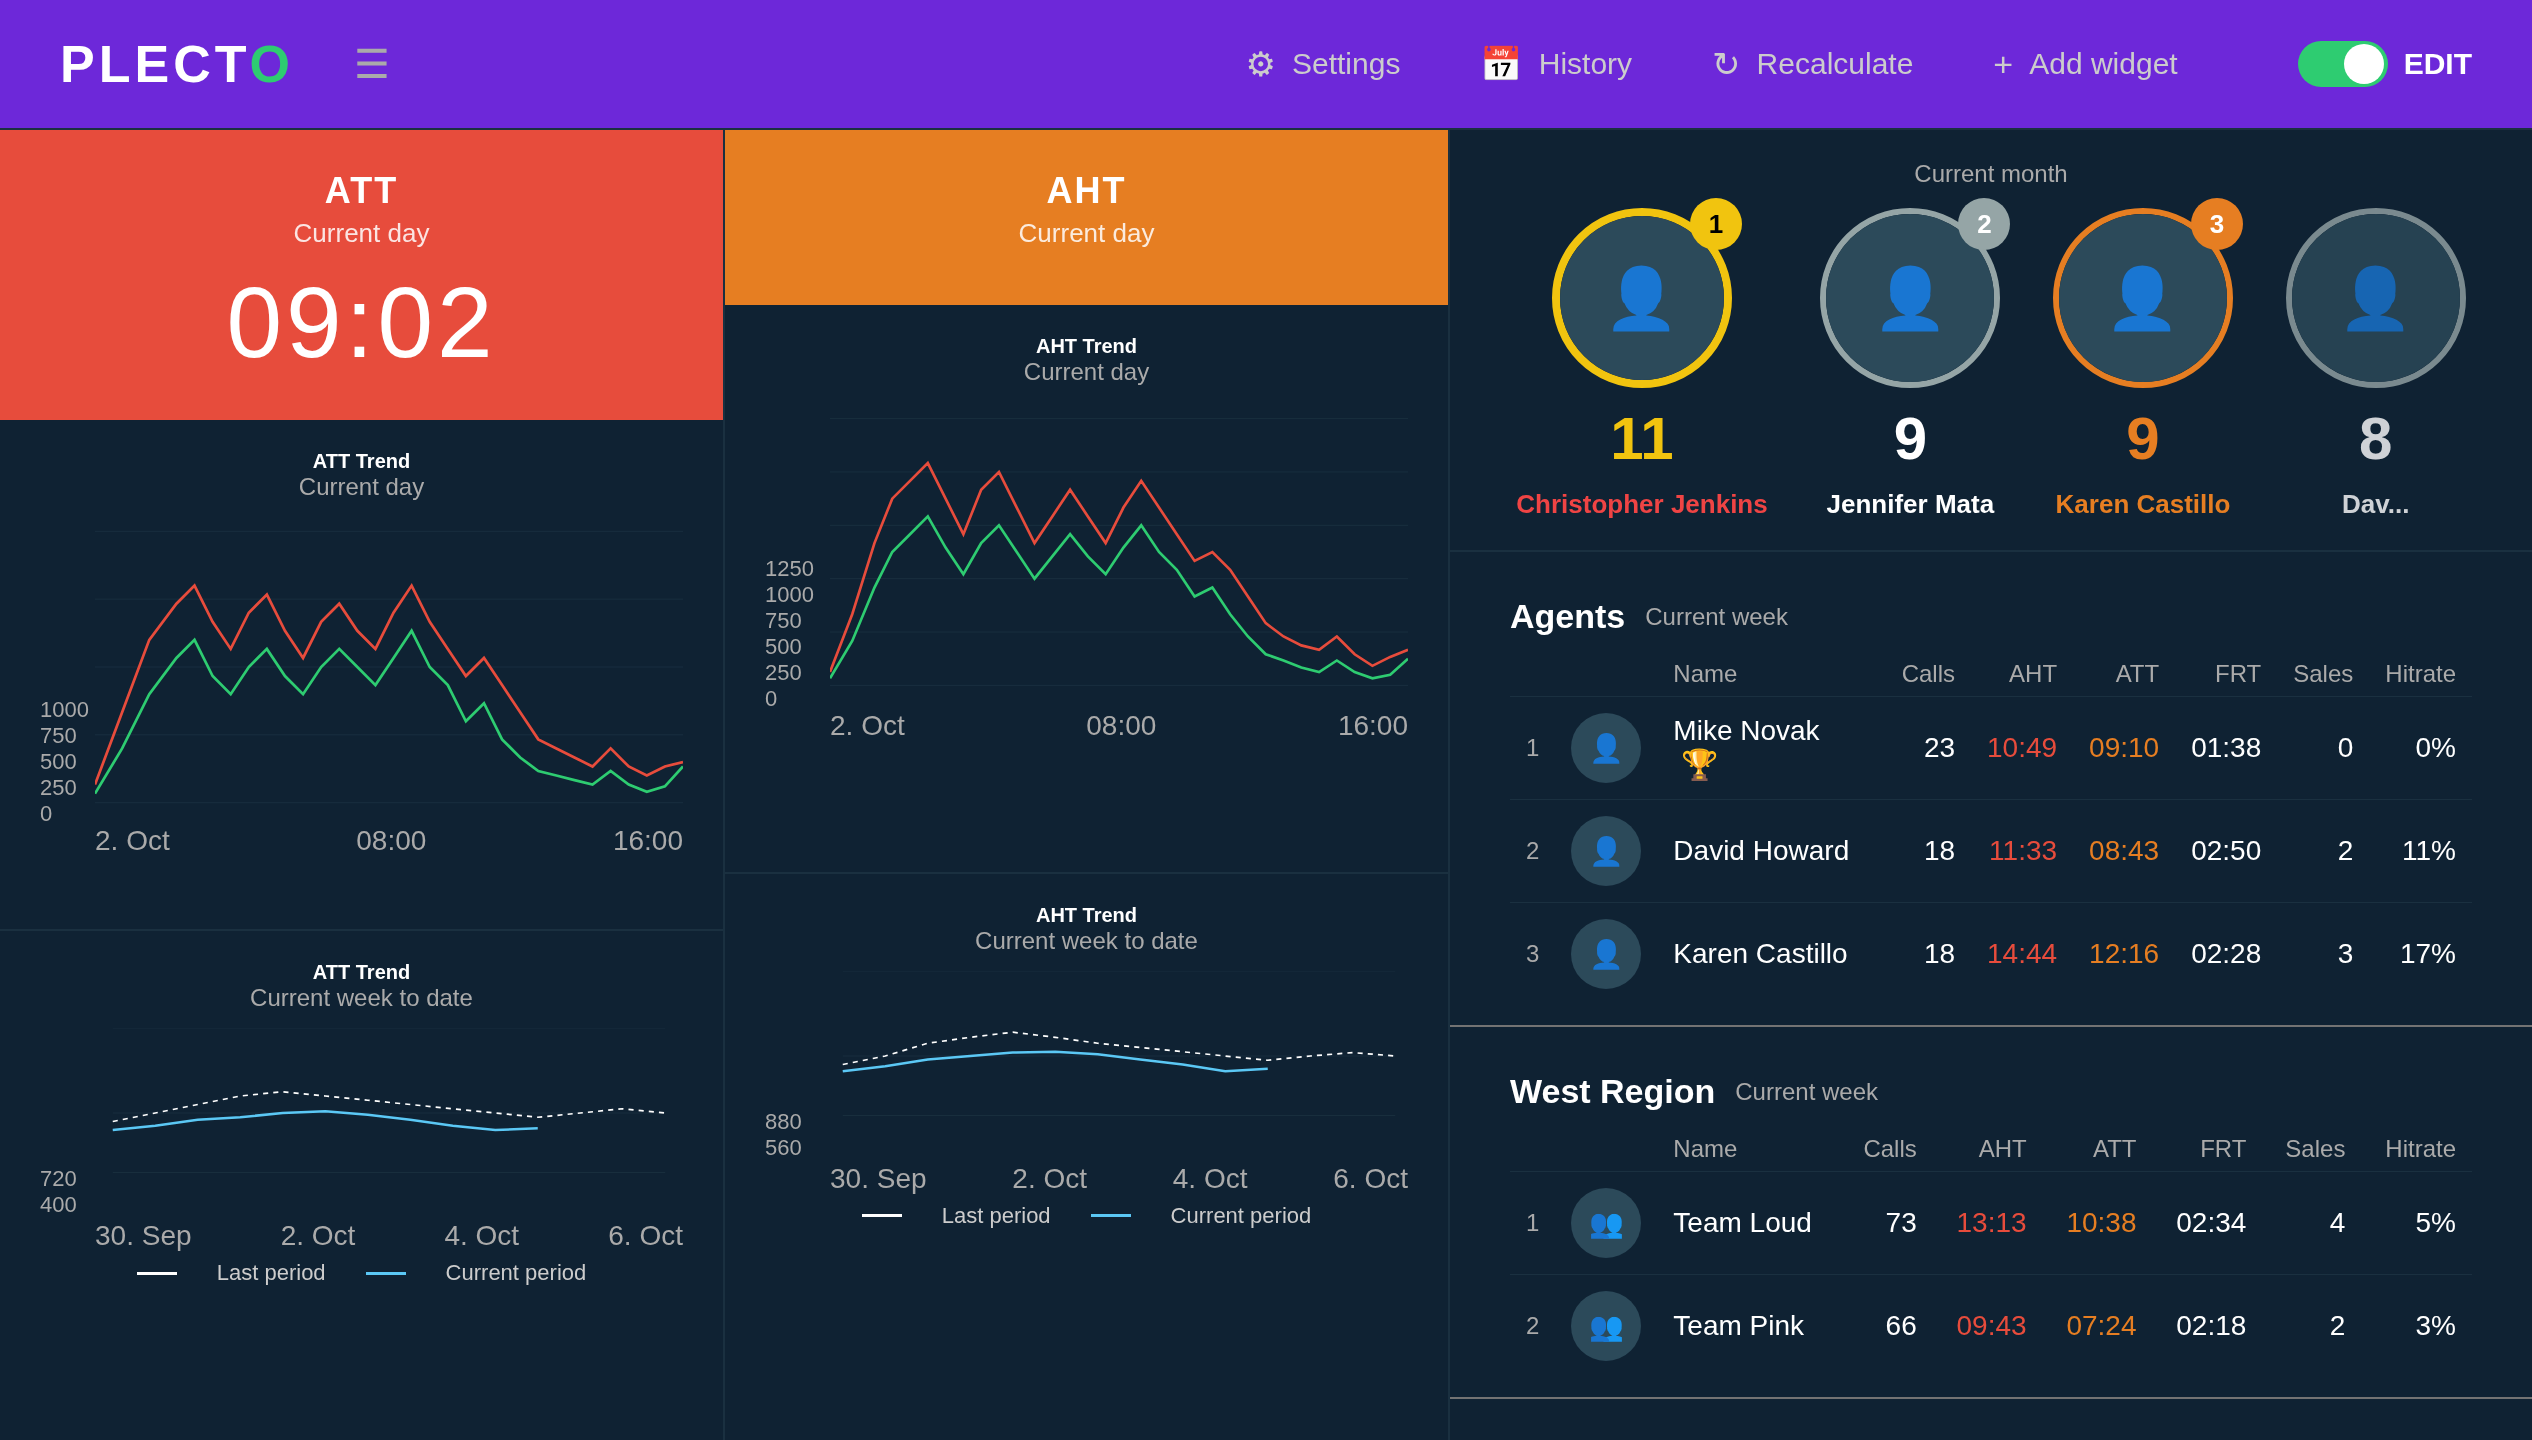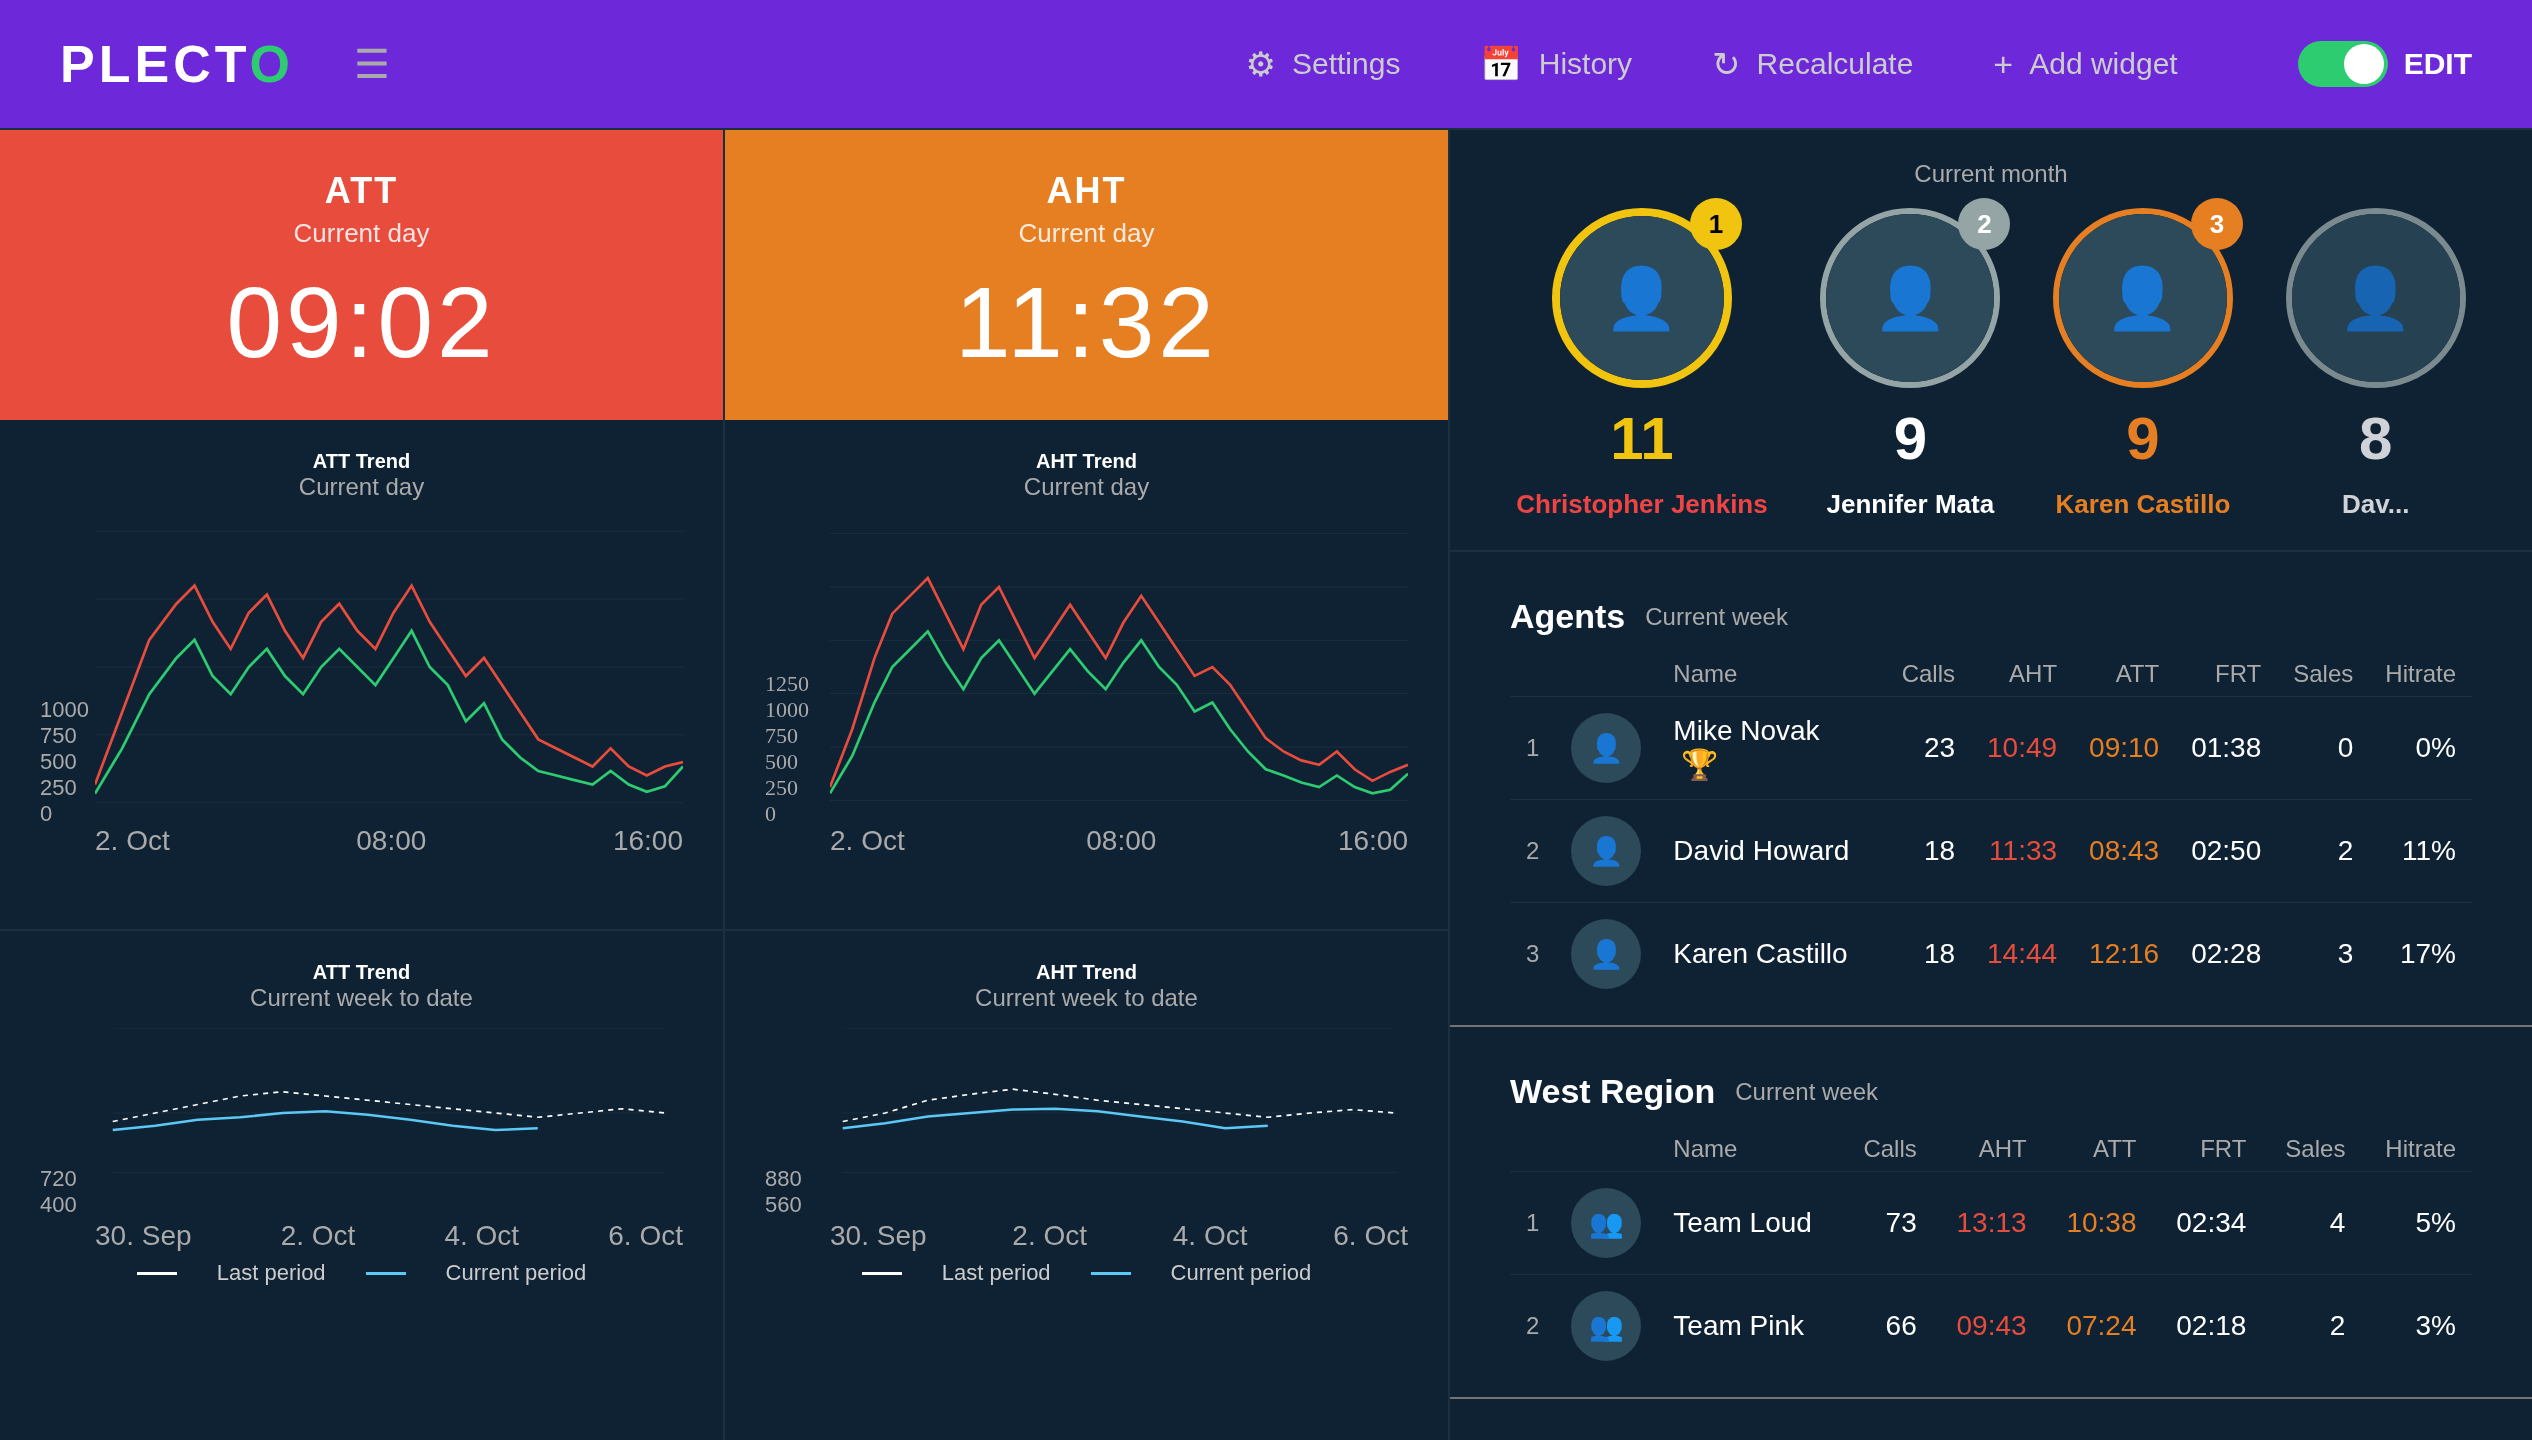--- a/index.html
+++ b/index.html
@@ -451,28 +451,27 @@
           <span>Current period</span>
         </div>
       </div>
     </div>
 
     <div class="panel-col">
 
       <div class="metric-card orange">
         <div class="metric-title">AHT</div>
         <div class="metric-subtitle">Current day</div>
-        <div class="metric-value">11:32</div>
       </div>
 
       <div class="chart-section">
         <div class="chart-title">AHT Trend</div>
         <div class="chart-subtitle">Current day</div>
         <div class="chart-area">
-          <div class="y-labels" style="width:65px;font-family:Liberation Serif, serif;">
+          <div class="y-labels" style="width:65px;">
             <span>1250</span>
             <span>1000</span>
             <span>750</span>
             <span>500</span>
             <span>250</span>
             <span>0</span>
           </div>
           <svg viewBox="0 0 650 300" style="position:absolute;left:65px;right:0;top:0;bottom:30px;width:calc(100% - 65px);height:300px;">
             <line x1="0" y1="0" x2="650" y2="0" stroke="#1a3040" stroke-width="1"></line>
             <line x1="0" y1="60" x2="650" y2="60" stroke="#1a3040" stroke-width="1"></line>

